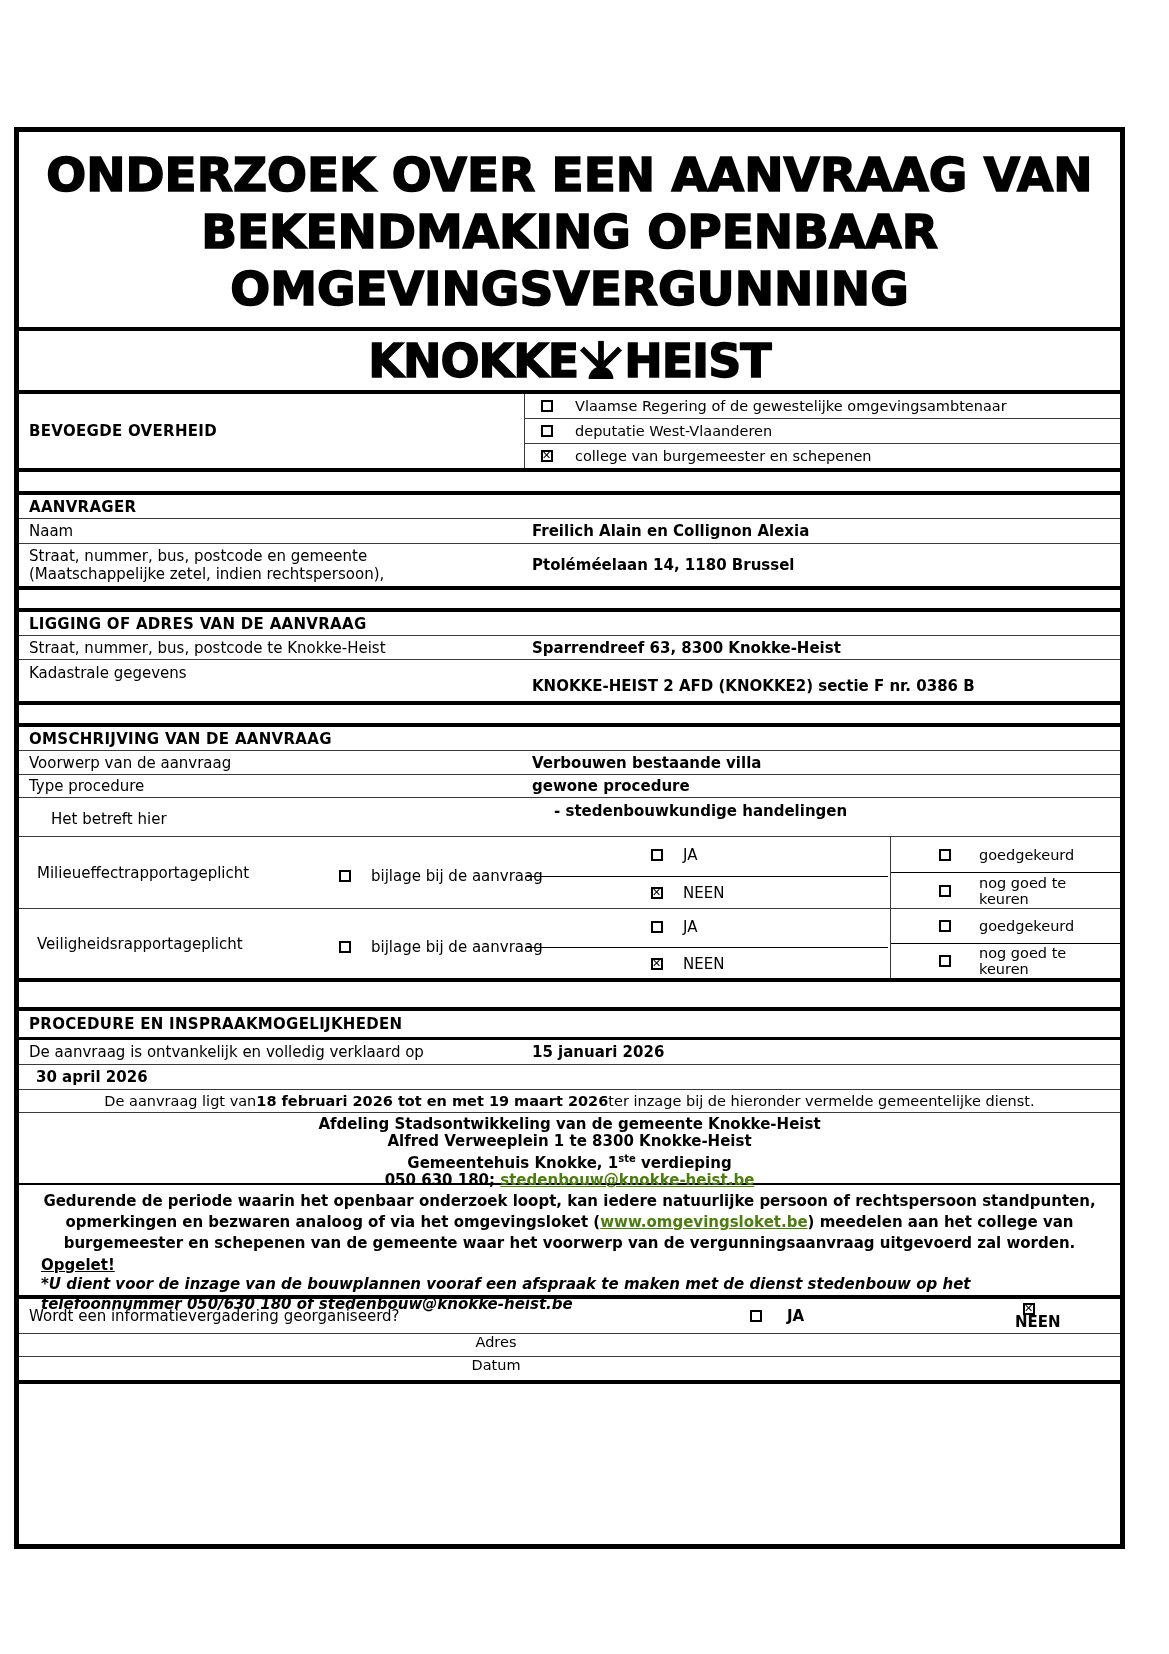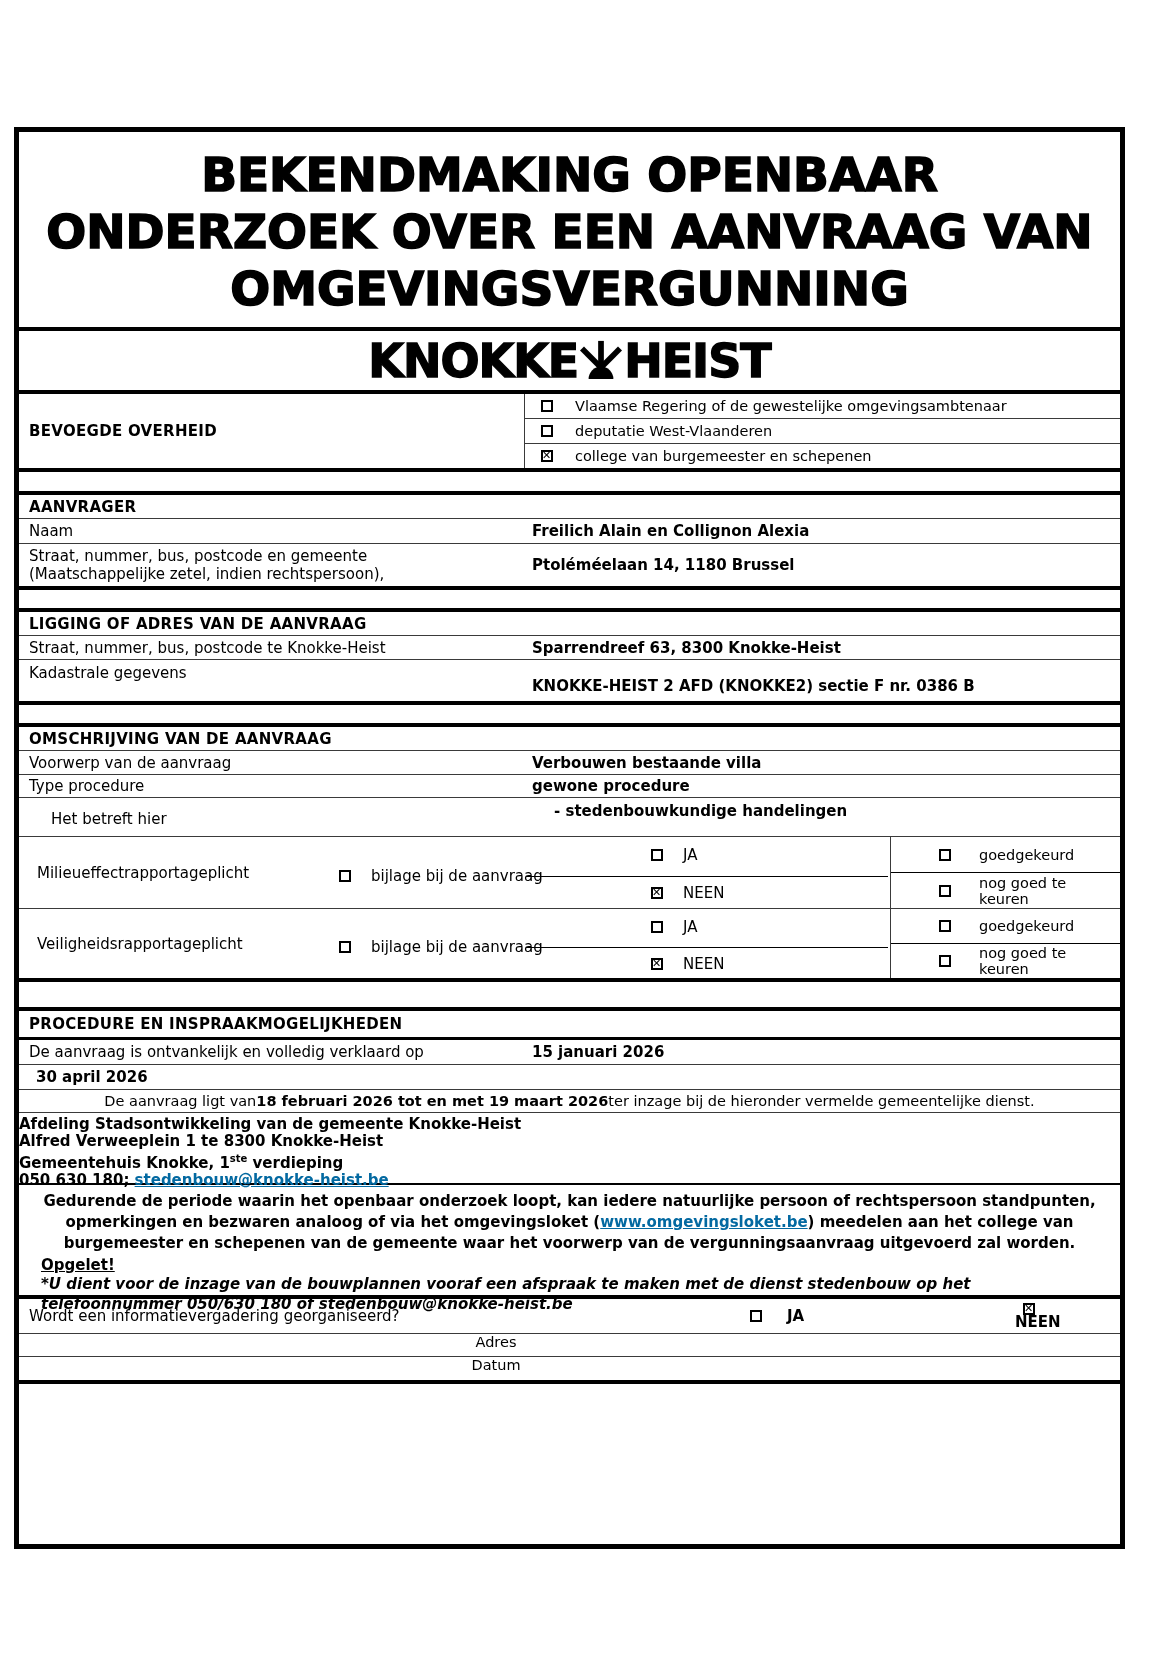--- a/index.html
+++ b/index.html
@@ -60,22 +60,22 @@
   .rep .r-ne-cb   { position:absolute; left:632px; top:79%; transform:translateY(-50%); }
   .rep .r-ne-tx   { position:absolute; left:664px; top:79%; transform:translateY(-50%); font-size:15px; }
   .rep .r-vdiv { position:absolute; left:871px; top:0; bottom:0; border-left:1px solid #3a3a3a; }
   .rep .r-right { position:absolute; left:872px; right:0; top:0; bottom:0; display:flex; flex-direction:column; }
   .rep .r-right .half { flex:1; display:flex; align-items:center; font-size:14.5px; }
   .rep .r-right .half.first { border-bottom:1.5px solid #000; }
   .rep .r-right .half .cb { margin-left:48px; margin-right:28px; }
 
   
   .center-row { display:flex; align-items:center; justify-content:center; font-size:14.5px; }
-  .office { text-align:left; font-size:15px; font-weight:bold; line-height:17px; padding-top:3px; }
-  a.lnk { color:#0369a1; }
+  .office { text-align:center; font-size:15px; font-weight:bold; line-height:17px; padding-top:3px; }
+  a.lnk { color:#4d7c0f; }
   .objection { padding:6px 22px 4px 22px; font-size:15px; font-weight:bold; }
   .objection .just { text-align:center; line-height:21px; }
   .attention-title { text-decoration:underline; font-size:15px; font-weight:bold; margin-top:2px; }
   .attention-body { font-style:italic; font-size:15px; font-weight:bold; line-height:20px; }
 
   .info-row { position:relative; height:34px; }
   .info-row .q { position:absolute; left:10px; top:50%; transform:translateY(-50%); font-size:15px; }
   .info-row .ja-cb { position:absolute; left:731px; top:50%; transform:translateY(-50%); }
   .info-row .ja-tx { position:absolute; left:768px; top:50%; transform:translateY(-50%); font-size:15px; font-weight:bold; }
   .info-row .ne-cb { position:absolute; left:1004px; top:4px; }
@@ -87,22 +87,22 @@
   .empty-block { height:160px; }
   sup { font-size:10px; }
 </style>
 </head>
 <body>
 
 <div class="page">
   <div class="doc">
 
     <div class="title-cell bb-thick">
+      <div class="title-line">ONDERZOEK OVER EEN AANVRAAG VAN</div>
       <div class="title-line">BEKENDMAKING OPENBAAR</div>
-      <div class="title-line">ONDERZOEK OVER EEN AANVRAAG VAN</div>
       <div class="title-line">OMGEVINGSVERGUNNING</div>
     </div>
 
     <div class="logo-cell bb-thick">
       <span class="logo-text">KNOKKE</span>
       <span class="logo-mark">
         <svg width="42" height="40" viewBox="0 0 44 42">
           <g stroke="#000" stroke-width="6" stroke-linecap="butt">
             <line x1="22" y1="30" x2="22" y2="2"></line>
             <line x1="24" y1="32" x2="2" y2="10"></line>

